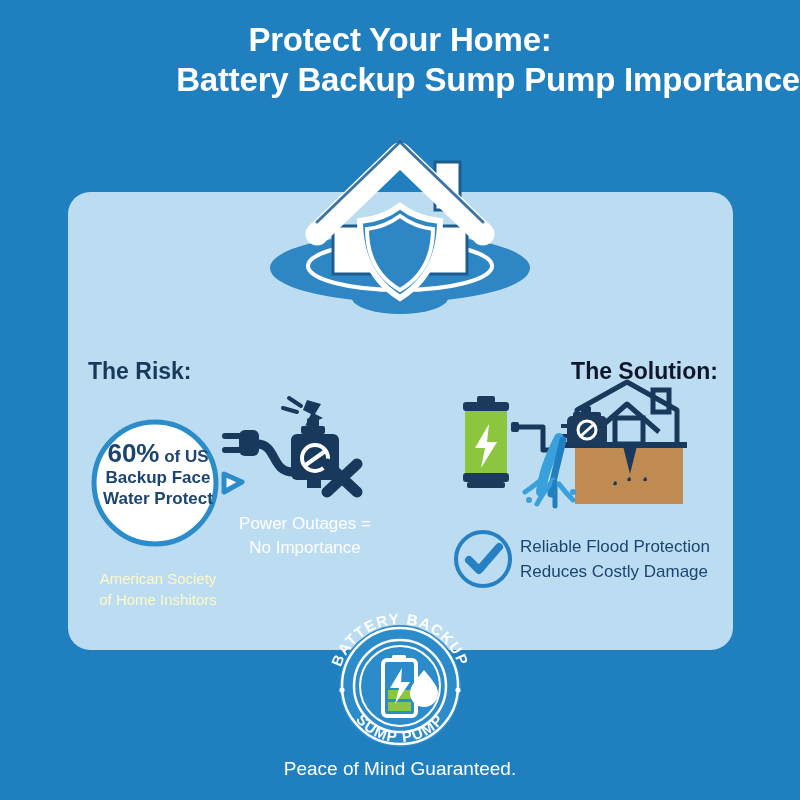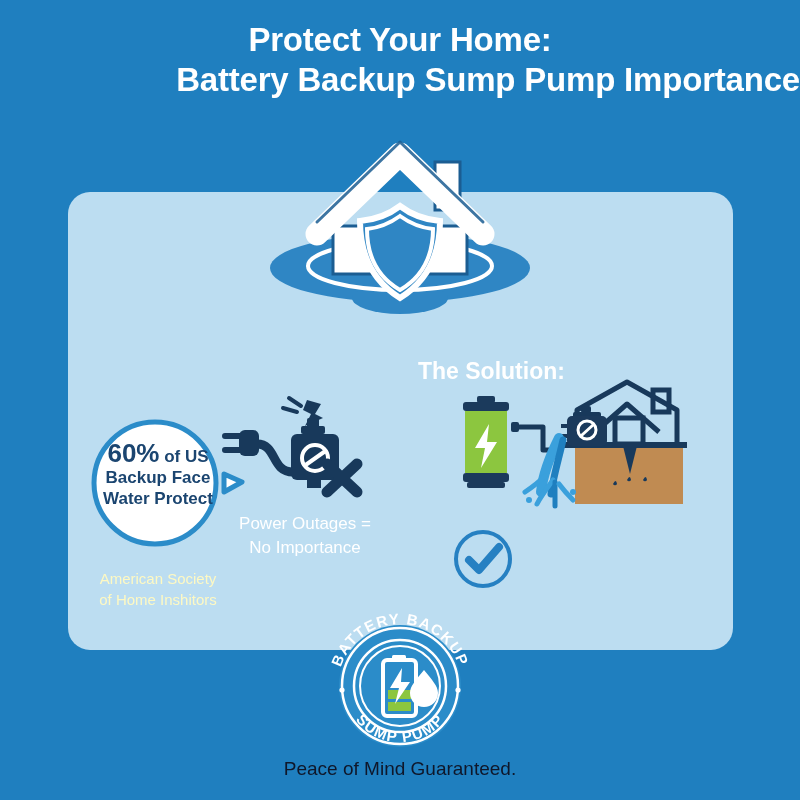--- a/index.html
+++ b/index.html
@@ -32,21 +32,21 @@
   
   .hero{position:absolute;left:255px;top:140px;width:290px;height:200px;}
 
   
   .h-risk{
     position:absolute;left:88px;top:358px;
     color:#18395B;font-weight:bold;font-size:23px;
   }
   .h-solution{
     position:absolute;left:418px;top:358px;width:300px;
-    color:#ffffff;font-weight:bold;font-size:23px;
+    text-align:right;color:#0f172a;font-weight:bold;font-size:23px;
   }
 
   
   .bubble{position:absolute;left:82px;top:418px;width:160px;height:130px;}
   .bubble-text{
     position:absolute;left:88px;top:443px;width:140px;
     text-align:center;color:#1B4570;line-height:21px;
     font-size:17px;font-weight:bold;
   }
   .bubble-text .pct{font-size:26px;font-weight:bold;color:#1B4570;}
@@ -69,21 +69,21 @@
   .check-icon{position:absolute;left:452px;top:528px;width:62px;height:62px;}
   .sol-caption{
     position:absolute;left:520px;top:534px;width:210px;
     color:#1B4570;font-size:17px;line-height:25px;
   }
 
   
   .badge{position:absolute;left:320px;top:624px;width:160px;height:125px;}
   .tagline{
     position:absolute;left:0;top:758px;width:800px;text-align:center;
-    color:#0f172a;font-size:19px;
+    color:#ffffff;font-size:19px;
   }
   svg{display:block;overflow:visible;}
 </style>
 </head>
 <body>
 
 <div class="stage">
 
   <div class="title">
     <span class="l1">Protect Your Home:</span>
@@ -104,20 +104,21 @@
       <rect x="180" y="22" width="25" height="48" fill="#FFFFFF" stroke="#1B5D92" stroke-width="3"></rect>
 
       <path d="M62 94 L145 14 L228 94" fill="none" stroke="#FFFFFF" stroke-width="23" stroke-linecap="round" stroke-linejoin="round"></path>
       <path d="M62 94 L145 14 L228 94" fill="none" stroke="#1B5D92" stroke-width="3" stroke-linecap="round" stroke-linejoin="round" stroke-opacity="0.85" transform="translate(0,-12)"></path>
 
       <path d="M145 66 C132 76 117 80 105 81 C105 112 116 140 145 158 C174 140 185 112 185 81 C173 80 158 76 145 66 Z" fill="#2F86C4" stroke="#FFFFFF" stroke-width="6"></path>
       <path d="M145 76 C134 84 122 88 112 89 C112 113 121 136 145 150 C169 136 178 113 178 89 C168 88 156 84 145 76 Z" fill="#2F86C4" stroke="#FFFFFF" stroke-width="4"></path>
     </svg>
   </div>
 
+  <div class="h-risk">The Risk:</div>
   <div class="h-solution">The Solution:</div>
 
   <div class="bubble">
     <svg width="160" height="130" viewBox="0 0 160 130">
       <path d="M142 56 L160 64 L142 74 Z" fill="#FFFFFF" stroke="#2B8CC9" stroke-width="5" stroke-linejoin="round"></path>
       <circle cx="73" cy="65" r="61" fill="#FFFFFF" stroke="#2B8CC9" stroke-width="5"></circle>
     </svg>
   </div>
   <div class="bubble-text">
     <span class="pct">60%</span><span class="small"> of US</span><br>
@@ -204,20 +205,24 @@
       <circle cx="74" cy="112" r="3" fill="#3AA0DC"></circle>
       <circle cx="118" cy="104" r="3" fill="#3AA0DC"></circle>
     </svg>
   </div>
 
   <div class="check-icon">
     <svg width="62" height="62" viewBox="0 0 62 62">
       <circle cx="31" cy="31" r="27" fill="none" stroke="#2680C2" stroke-width="4"></circle>
       <path d="M17 32 L27 42 L47 19" fill="none" stroke="#2680C2" stroke-width="8" stroke-linecap="round" stroke-linejoin="round"></path>
     </svg>
+  </div>
+  <div class="sol-caption">
+    <span>Reliable Flood Protection</span><br>
+    <span>Reduces Costly Damage</span>
   </div>
 
   <div class="badge">
     <svg width="160" height="125" viewBox="0 0 160 125">
       <defs>
         <path id="arcTop" d="M18 62 A62 62 0 0 1 142 62"></path>
         <path id="arcBot" d="M24 62 A56 56 0 0 0 136 62"></path>
       </defs>
       <circle cx="80" cy="62" r="61" fill="#2B8CC9"></circle>
       <circle cx="80" cy="62" r="58" fill="none" stroke="#FFFFFF" stroke-width="2.5"></circle>

